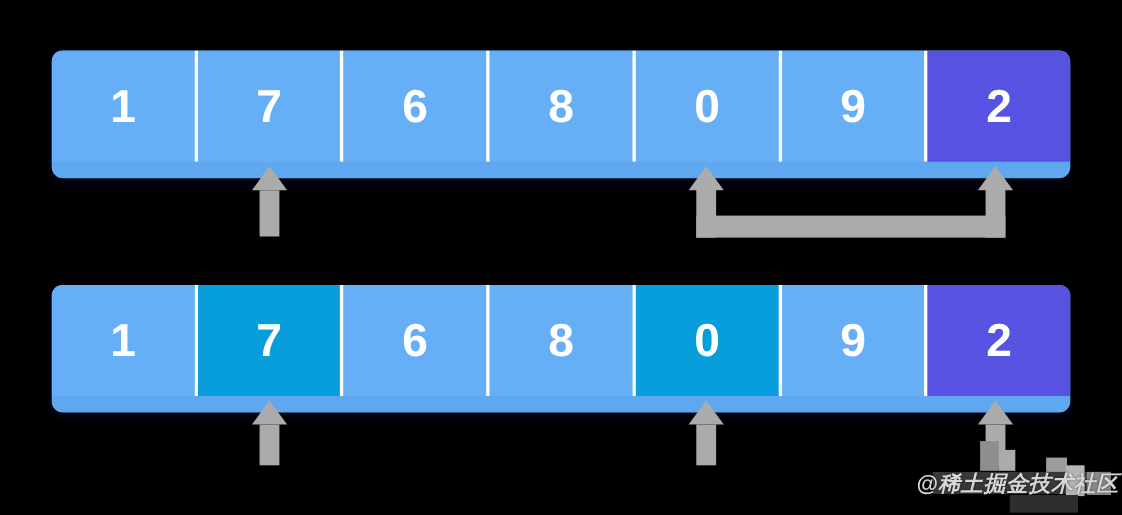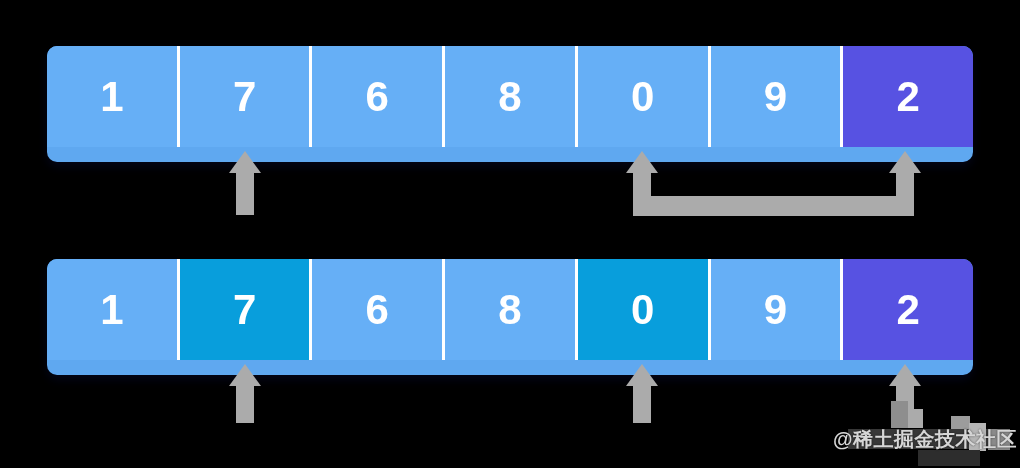--- a/index.html
+++ b/index.html
@@ -90,20 +90,21 @@
   .wb4{left:969px;top:423px;width:17px;height:28px;background:#b5b5b5;}
   .wb5{left:988px;top:429px;width:22px;height:21px;background:#8a8a8a;}
   .wb6{left:848px;top:429px;width:158px;height:20px;background:#383838;}
   .wb7{left:918px;top:450px;width:62px;height:16px;background:#2d2d2d;}
   .wm-text{
     position:absolute;left:833px;top:426px;
     font-size:20px;font-weight:700;letter-spacing:0.5px;
     color:var(--watermark-text,#D6D6D6);
     text-shadow:0 0 2px rgba(0,0,0,0.6);
     white-space:nowrap;
+    font-style:italic;
   }
 </style>
 </head>
 <body>
 
 <div class="stage">
 
   <div class="array-row row-0" id="row0">
       <div class="cells">
         <div class="cell ">

